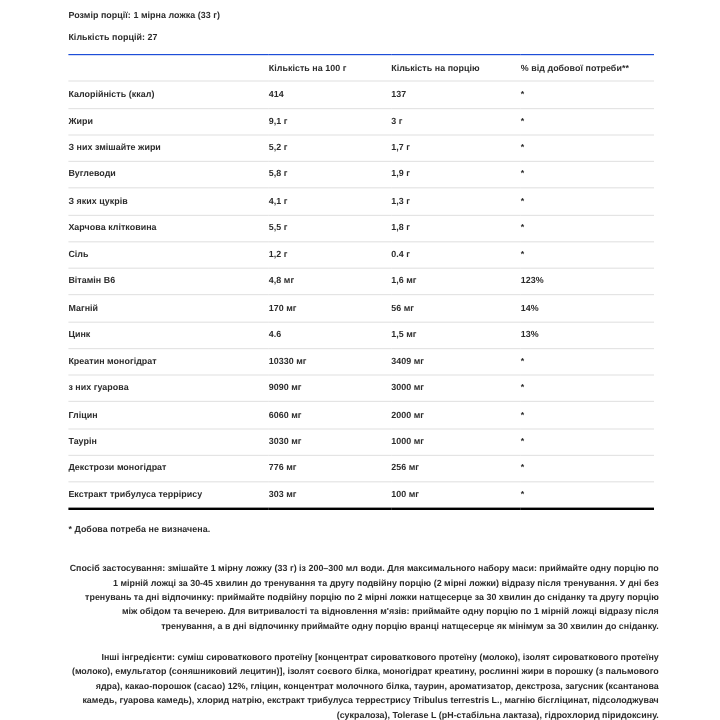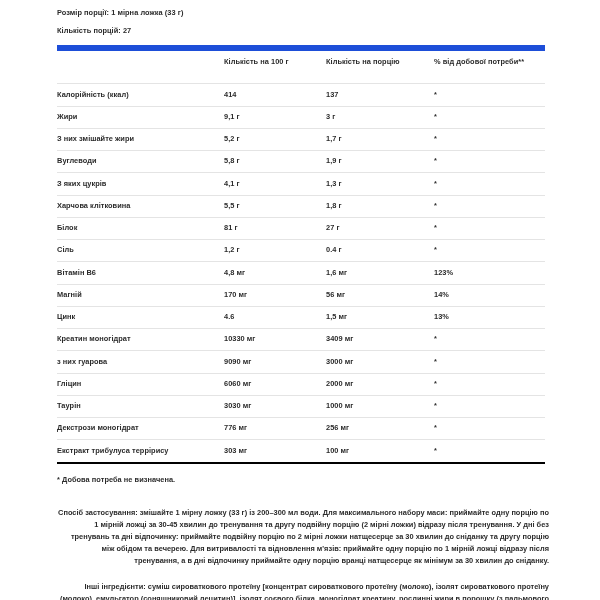--- a/index.html
+++ b/index.html
@@ -55,23 +55,23 @@
     font-size: 7.4px;
     font-weight: bold;
     line-height: 1.2;
     padding: 6.2px 0 6.2px 0;
     border-bottom: 1px solid #e4e4e4;
     vertical-align: middle;
     white-space: nowrap;
     letter-spacing: 0.04px;
   }
   .nutrition-table thead th {
-    border-top: 6px solid #1d4ed8;
+    border-top: 1px solid #1d4ed8;
     padding-top: 7px;
-    padding-bottom: 17px;
+    padding-bottom: 6px;
   }
   .nutrition-table tbody tr:last-child td {
     border-bottom: 2px solid #000000;
   }
   .cell-star {
     font-size: 8px;
     line-height: 1;
   }
 
   
@@ -153,26 +153,20 @@
           <td>1,3 г</td>
           <td class="cell-star">*</td>
         </tr>
         <tr>
           <td>Харчова клітковина</td>
           <td>5,5 г</td>
           <td>1,8 г</td>
           <td class="cell-star">*</td>
         </tr>
         <tr>
-          <td>Білок</td>
-          <td>81 г</td>
-          <td>27 г</td>
-          <td class="cell-star">*</td>
-        </tr>
-        <tr>
           <td>Сіль</td>
           <td>1,2 г</td>
           <td>0.4 г</td>
           <td class="cell-star">*</td>
         </tr>
         <tr>
           <td>Вітамін B6</td>
           <td>4,8 мг</td>
           <td>1,6 мг</td>
           <td>123%</td>

